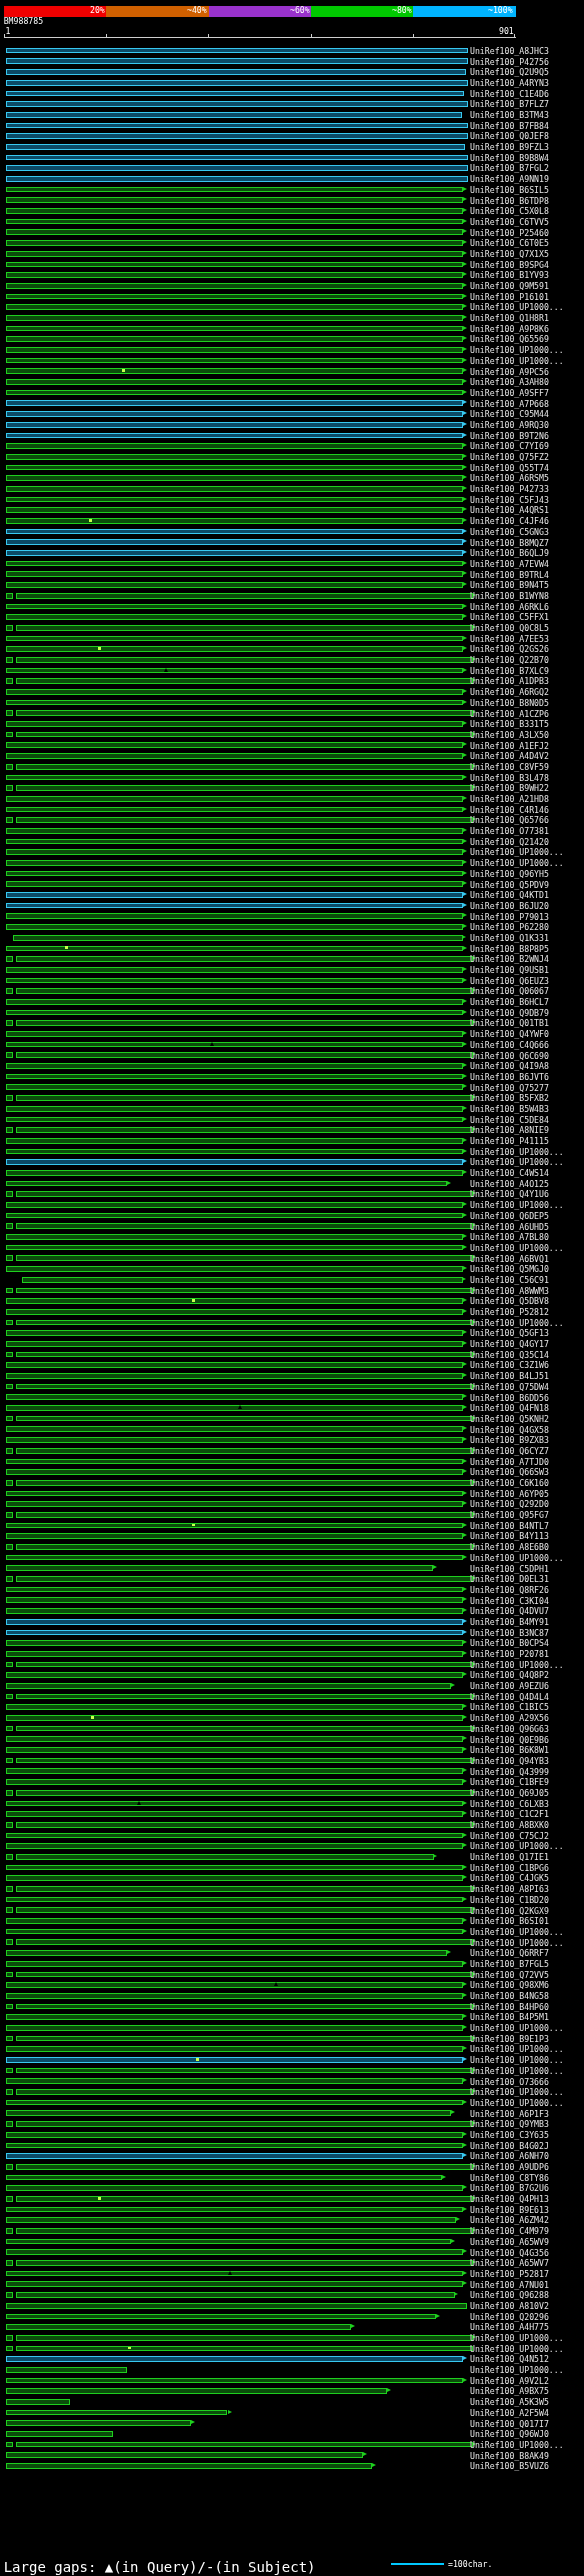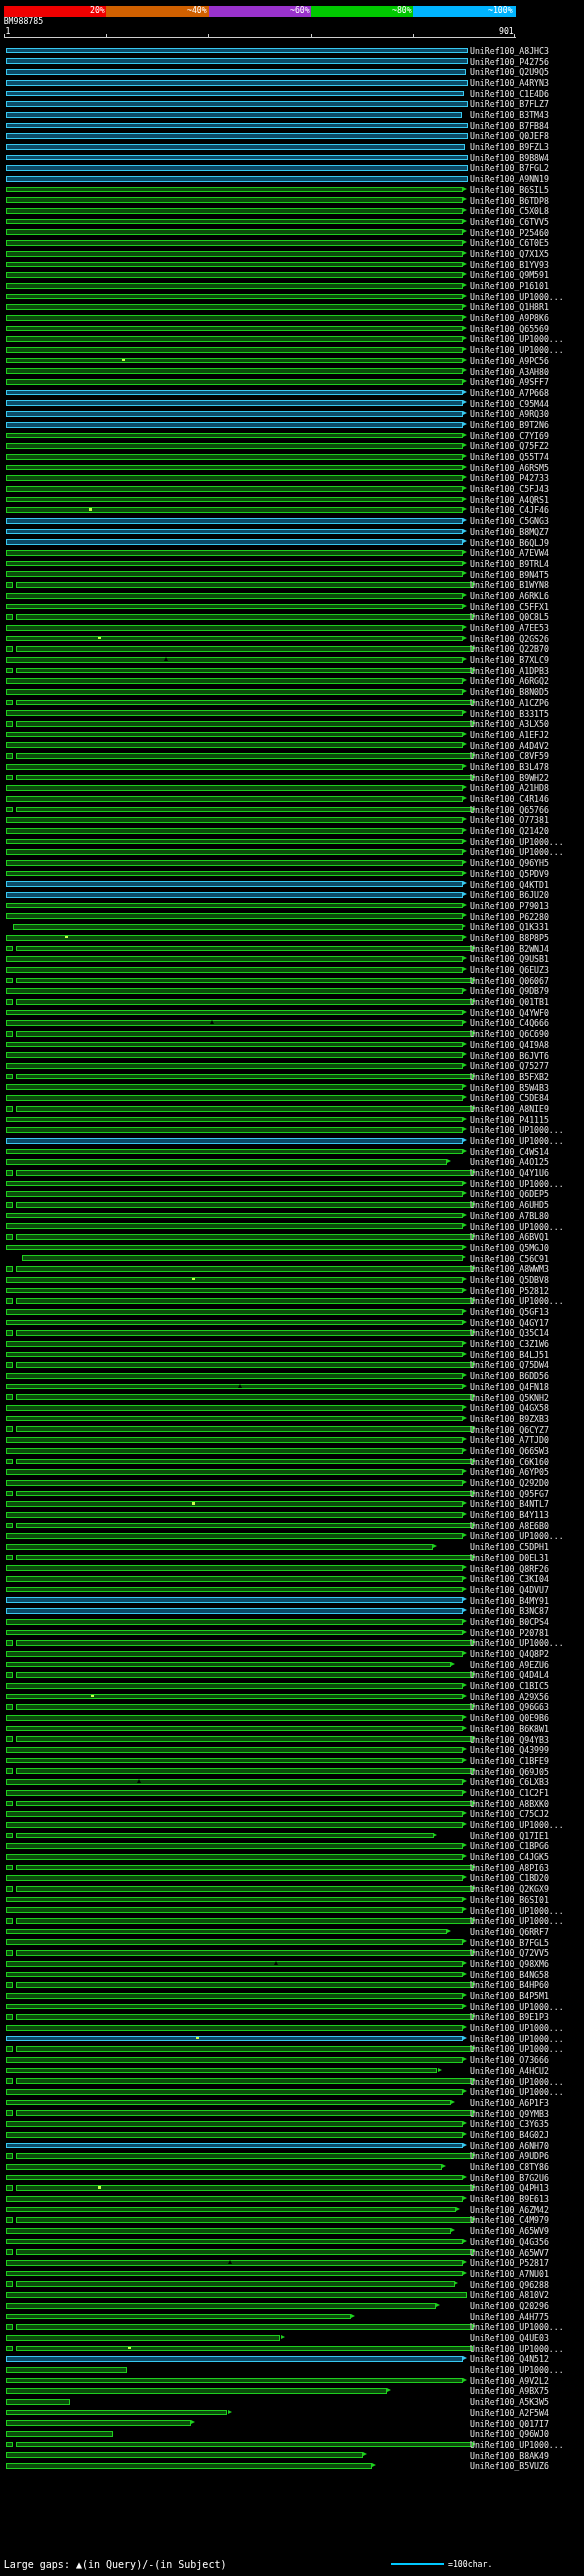--- a/index.html
+++ b/index.html
@@ -24,21 +24,21 @@
   .cyan{border-color:var(--cyan);background:var(--cyan-fill);}
   .arrow{position:absolute;top:1.8px;width:0;height:0;background:none;
          border-style:solid;border-width:2.7px 0 2.7px 4.6px;}
   .arrow.green{border-color:transparent transparent transparent var(--green);background:none;}
   .arrow.cyan{border-color:transparent transparent transparent var(--cyan);background:none;}
   .dot{position:absolute;top:2.7px;width:2.7px;height:2.7px;background:var(--dot);}
   .gapmark{position:absolute;top:1.8px;width:0;height:0;
            border-left:2.7px solid transparent;border-right:2.7px solid transparent;
            border-bottom:4.6px solid var(--gap);}
   .lbl{position:absolute;left:470px;top:0.9px;font-size:8.2px;line-height:9.1px;color:#e6e6e6;white-space:nowrap;}
-  #footer-left{position:absolute;top:2559px;left:3.7px;font-size:10px;color:#fff;}
+  #footer-left{position:absolute;top:2559px;left:3.7px;font-size:14px;color:#fff;}
   #scale-sample{position:absolute;top:2563px;left:391px;width:53px;height:1.8px;}
   #footer-right{position:absolute;top:2559px;left:448px;font-size:8.2px;color:#fff;}
 </style>
 </head>
 <body>
 
 <div id="scalebar">
   <span class="seg" style="background: rgb(240, 0, 0);"></span>
   <span class="seg" style="background: rgb(208, 96, 0);"></span>
   <span class="seg" style="background: rgb(153, 50, 204);"></span>
@@ -146,20 +146,25 @@
       <span class="lbl">UniRef100_C6T0E5</span>
     </div>
     <div class="row">
       <span class="bar green" style="left: 6.4px; width: 455px;"></span>
       <span class="arrow green" style="left: 463px;"></span>
       <span class="lbl">UniRef100_Q7X1X5</span>
     </div>
     <div class="row">
       <span class="bar green" style="left: 6.4px; width: 455px;"></span>
       <span class="arrow green" style="left: 463px;"></span>
+      <span class="lbl">UniRef100_B9SPG4</span>
+    </div>
+    <div class="row">
+      <span class="bar green" style="left: 6.4px; width: 455px;"></span>
+      <span class="arrow green" style="left: 463px;"></span>
       <span class="lbl">UniRef100_B1YV93</span>
     </div>
     <div class="row">
       <span class="bar green" style="left: 6.4px; width: 455px;"></span>
       <span class="arrow green" style="left: 463px;"></span>
       <span class="lbl">UniRef100_Q9M591</span>
     </div>
     <div class="row">
       <span class="bar green" style="left: 6.4px; width: 455px;"></span>
       <span class="arrow green" style="left: 463px;"></span>
@@ -502,20 +507,25 @@
     </div>
     <div class="row">
       <span class="frag green"></span>
       <span class="bar green" style="left: 15.5px; width: 455px;"></span>
       <span class="arrow green" style="left: 472px;"></span>
       <span class="lbl">UniRef100_Q06067</span>
     </div>
     <div class="row">
       <span class="bar green" style="left: 6.4px; width: 455px;"></span>
       <span class="arrow green" style="left: 463px;"></span>
+      <span class="lbl">UniRef100_B6HCL7</span>
+    </div>
+    <div class="row">
+      <span class="bar green" style="left: 6.4px; width: 455px;"></span>
+      <span class="arrow green" style="left: 463px;"></span>
       <span class="lbl">UniRef100_Q9DB79</span>
     </div>
     <div class="row">
       <span class="frag green"></span>
       <span class="bar green" style="left: 15.5px; width: 455px;"></span>
       <span class="arrow green" style="left: 472px;"></span>
       <span class="lbl">UniRef100_Q01TB1</span>
     </div>
     <div class="row">
       <span class="bar green" style="left: 6.4px; width: 455px;"></span>
@@ -1044,25 +1054,20 @@
       <span class="bar green" style="left: 15.5px; width: 455px;"></span>
       <span class="arrow green" style="left: 472px;"></span>
       <span class="lbl">UniRef100_UP1000...</span>
     </div>
     <div class="row">
       <span class="bar green" style="left: 6.4px; width: 455px;"></span>
       <span class="arrow green" style="left: 463px;"></span>
       <span class="lbl">UniRef100_O73666</span>
     </div>
     <div class="row">
-      <span class="bar green" style="left: 6.4px; width: 429px;"></span>
-      <span class="arrow green" style="left: 438px;"></span>
-      <span class="lbl">UniRef100_A4HCU2</span>
-    </div>
-    <div class="row">
       <span class="frag green"></span>
       <span class="bar green" style="left: 15.5px; width: 455px;"></span>
       <span class="arrow green" style="left: 472px;"></span>
       <span class="lbl">UniRef100_UP1000...</span>
     </div>
     <div class="row">
       <span class="bar green" style="left: 6.4px; width: 455px;"></span>
       <span class="arrow green" style="left: 463px;"></span>
       <span class="lbl">UniRef100_UP1000...</span>
     </div>
@@ -1176,25 +1181,20 @@
     <div class="row">
       <span class="bar green" style="left: 6.4px; width: 343px;"></span>
       <span class="arrow green" style="left: 351px;"></span>
       <span class="lbl">UniRef100_A4H775</span>
     </div>
     <div class="row">
       <span class="frag green"></span>
       <span class="bar green" style="left: 15.5px; width: 455px;"></span>
       <span class="arrow green" style="left: 472px;"></span>
       <span class="lbl">UniRef100_UP1000...</span>
-    </div>
-    <div class="row">
-      <span class="bar green" style="left: 6.4px; width: 272px;"></span>
-      <span class="arrow green" style="left: 281px;"></span>
-      <span class="lbl">UniRef100_Q4UE03</span>
     </div>
     <div class="row">
       <span class="frag green"></span>
       <span class="bar green" style="left: 15.5px; width: 455px;"></span>
       <span class="dot" style="left: 128px;"></span>
       <span class="lbl">UniRef100_UP1000...</span>
     </div>
     <div class="row">
       <span class="bar cyan" style="left: 6.4px; width: 455px;"></span>
       <span class="arrow cyan" style="left: 463px;"></span>

